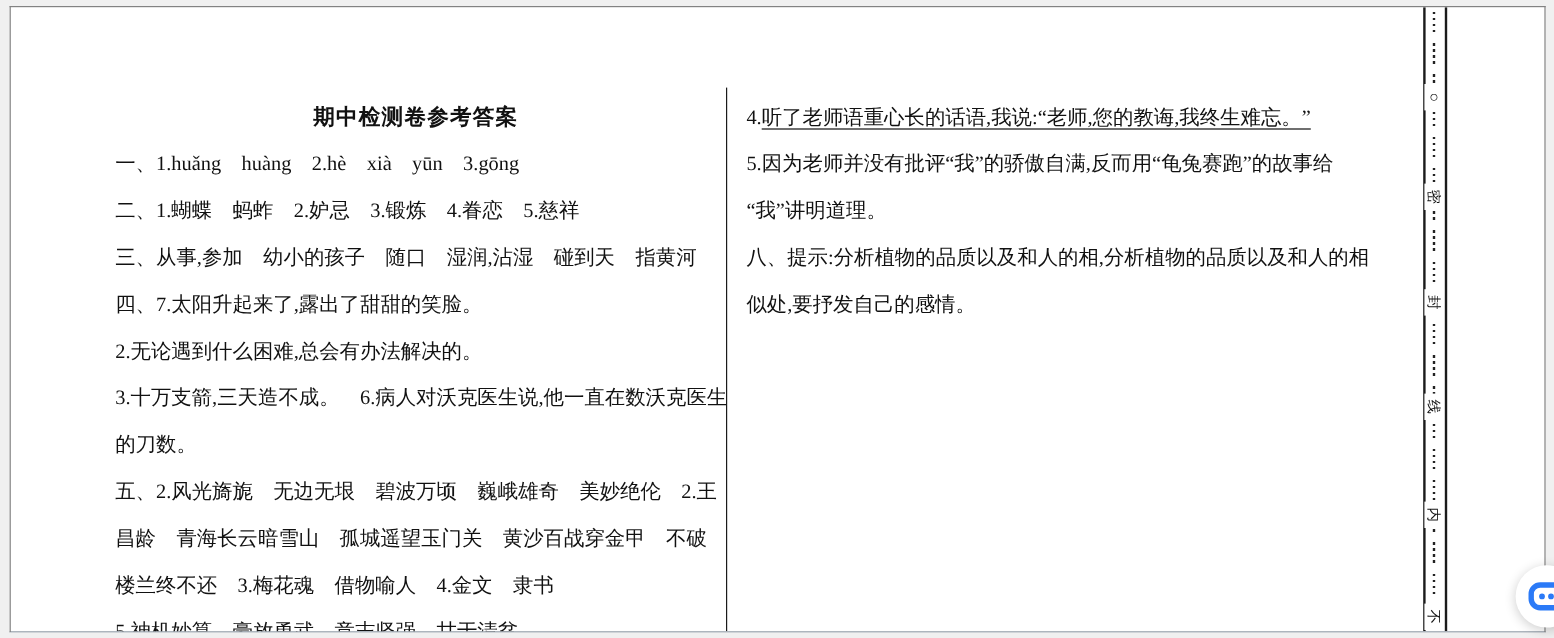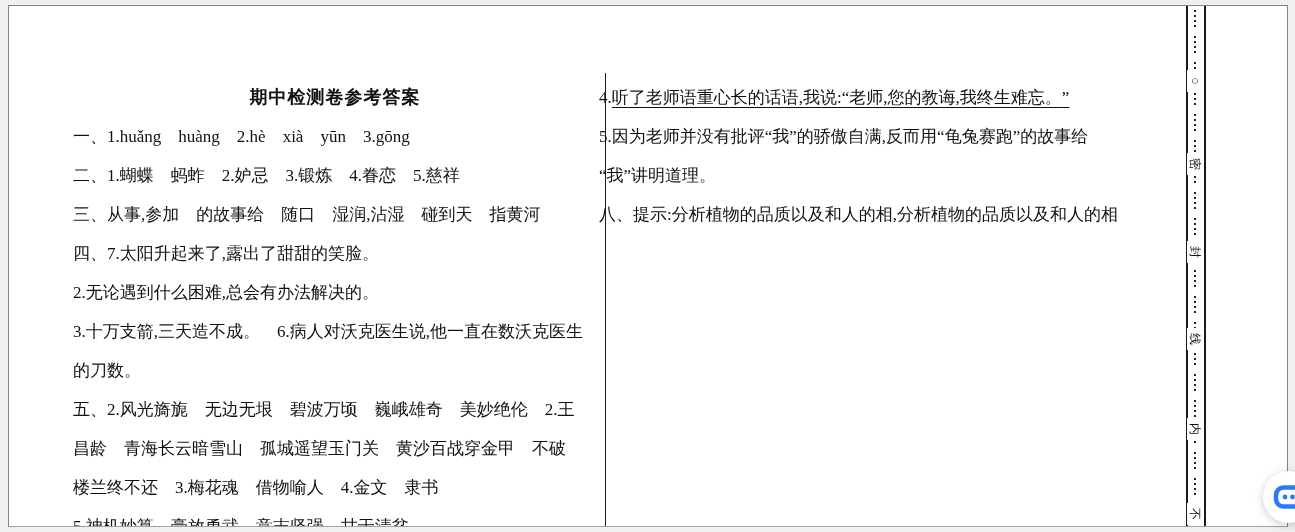--- a/index.html
+++ b/index.html
@@ -10,21 +10,21 @@
   }
   .page{
     position:absolute;left:8px;top:5px;width:1278px;height:520px;
     background:#ffffff;border:1px solid #828282;border-bottom-color:#9aa4ad;
     overflow:hidden;
   }
   .col{
     position:absolute;top:72px;color:#111;font-size:17px;
   }
   .col .line{
-    height:39px;line-height:39px;white-space:nowrap;
+    height:39px;line-height:39px;white-space:nowrap;margin-left:23px;
   }
   .left-col{left:64px;width:524px;}
   .right-col{left:590px;width:552px;}
   .doc-title{
     font-weight:bold;font-size:18px;text-align:center;letter-spacing:1px;
   }
   .u{text-decoration:underline;text-underline-offset:4px;}
   .column-divider{
     position:absolute;left:596px;top:67px;bottom:0;width:1px;background:#1a1a1a;
   }
@@ -58,38 +58,39 @@
 </style>
 </head>
 <body>
 
 <div class="page">
 
   <div class="col left-col">
     <div class="line doc-title">期中检测卷参考答案</div>
     <div class="line">一、1.huǎng　huàng　2.hè　xià　yūn　3.gōng</div>
     <div class="line">二、1.蝴蝶　蚂蚱　2.妒忌　3.锻炼　4.眷恋　5.慈祥</div>
-    <div class="line">三、从事,参加　的故事给　随口　湿润,沾湿　碰到天　指黄河</div>
+    <div class="line">三、从事,参加　幼小的孩子　随口　湿润,沾湿　碰到天　指黄河</div>
     <div class="line">四、7.太阳升起来了,露出了甜甜的笑脸。</div>
     <div class="line">2.无论遇到什么困难,总会有办法解决的。</div>
     <div class="line">3.十万支箭,三天造不成。　6.病人对沃克医生说,他一直在数沃克医生</div>
     <div class="line">的刀数。</div>
     <div class="line">五、2.风光旖旎　无边无垠　碧波万顷　巍峨雄奇　美妙绝伦　2.王</div>
     <div class="line">昌龄　青海长云暗雪山　孤城遥望玉门关　黄沙百战穿金甲　不破</div>
     <div class="line">楼兰终不还　3.梅花魂　借物喻人　4.金文　隶书</div>
     <div class="line">5.神机妙算　豪放勇武　意志坚强　甘于清贫</div>
   </div>
 
   <div class="column-divider"></div>
 
   <div class="col right-col">
     <div class="line"><span>4.</span><span class="u">听了老师语重心长的话语,我说:“老师,您的教诲,我终生难忘。”</span></div>
     <div class="line">5.因为老师并没有批评“我”的骄傲自满,反而用“龟兔赛跑”的故事给</div>
     <div class="line">“我”讲明道理。</div>
     <div class="line">八、提示:分析植物的品质以及和人的相,分析植物的品质以及和人的相</div>
+    <div class="line">似处,要抒发自己的感情。</div>
   </div>
 
   <div class="seal-rule l"></div>
   <div class="seal-rule r"></div>
   <div class="seal-dashes"></div>
   <div class="seal-char" style="top:64px;font-size:13px;">○</div>
   <div class="seal-char rot" style="top:147px;"><span>密</span></div>
   <div class="seal-char rot" style="top:235px;"><span>封</span></div>
   <div class="seal-char rot" style="top:322px;"><span>线</span></div>
   <div class="seal-char rot" style="top:412px;"><span>内</span></div>

